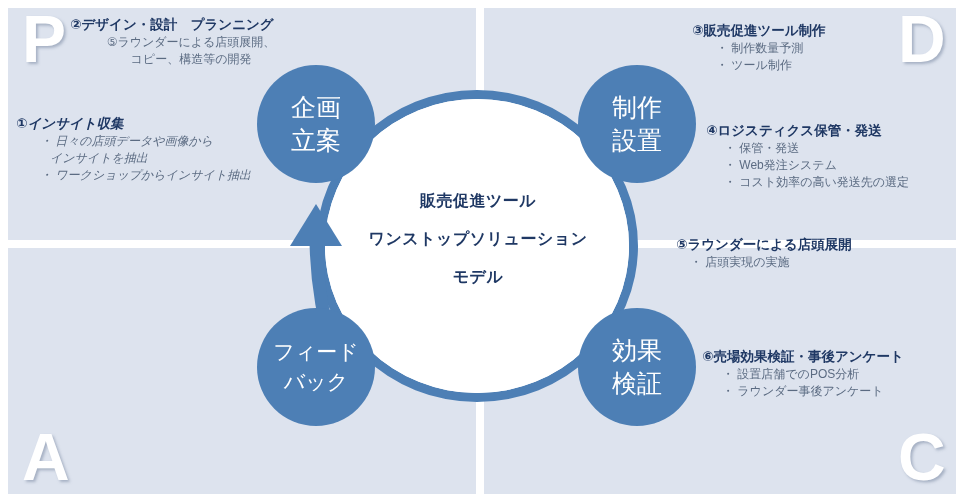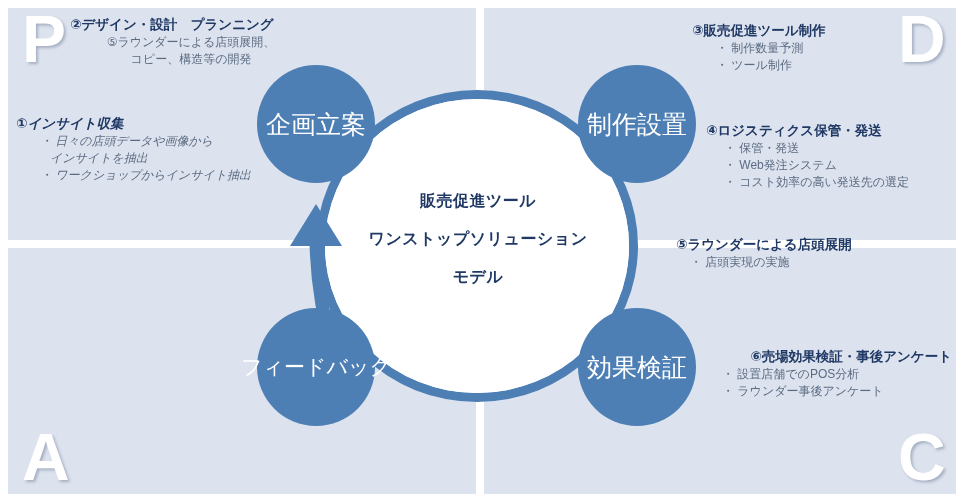--- a/index.html
+++ b/index.html
@@ -65,21 +65,21 @@
     letter-spacing:.5px;
   }
   #center-text div{white-space:nowrap;}
 
   
   .node{
     position:absolute;
     width:118px;height:118px;border-radius:50%;
     background:#4d7fb5;
     color:#ffffff;
-    display:flex;flex-direction:row;
+    display:flex;flex-direction:column;
     align-items:center;justify-content:center;
     font-size:25px;line-height:33px;
     font-weight:normal;
     text-align:center;
   }
   .node span{display:block;white-space:nowrap;}
   .node.small{font-size:21px;line-height:30px;}
   #node-plan   { left:257px; top:65px; }
   #node-make   { left:578px; top:65px; }
   #node-feedback{left:257px; top:308px; }
@@ -121,21 +121,21 @@
 
   #blk4{ left:706px; top:122px; width:244px; }
   #blk4 .hd{ text-align:left; }
   #blk4 .sub{ text-align:left; padding-left:18px;}
 
   #blk5{ left:676px; top:236px; width:240px; }
   #blk5 .hd{ text-align:left; }
   #blk5 .sub{ text-align:left; padding-left:14px;}
 
   #blk6{ left:702px; top:348px; width:250px; }
-  #blk6 .hd{ text-align:right; }
+  #blk6 .hd{ text-align:left; }
   #blk6 .sub{ text-align:left; padding-left:20px;}
 
   #blk7{ left:24px;  top:324px; width:262px; }
   #blk7 .hd{ text-align:left; }
   #blk7 .sub{ text-align:left; padding-left:40px;}
   #blk7 .sub.cont{ padding-left:58px; }
 </style>
 </head>
 <body>
 

